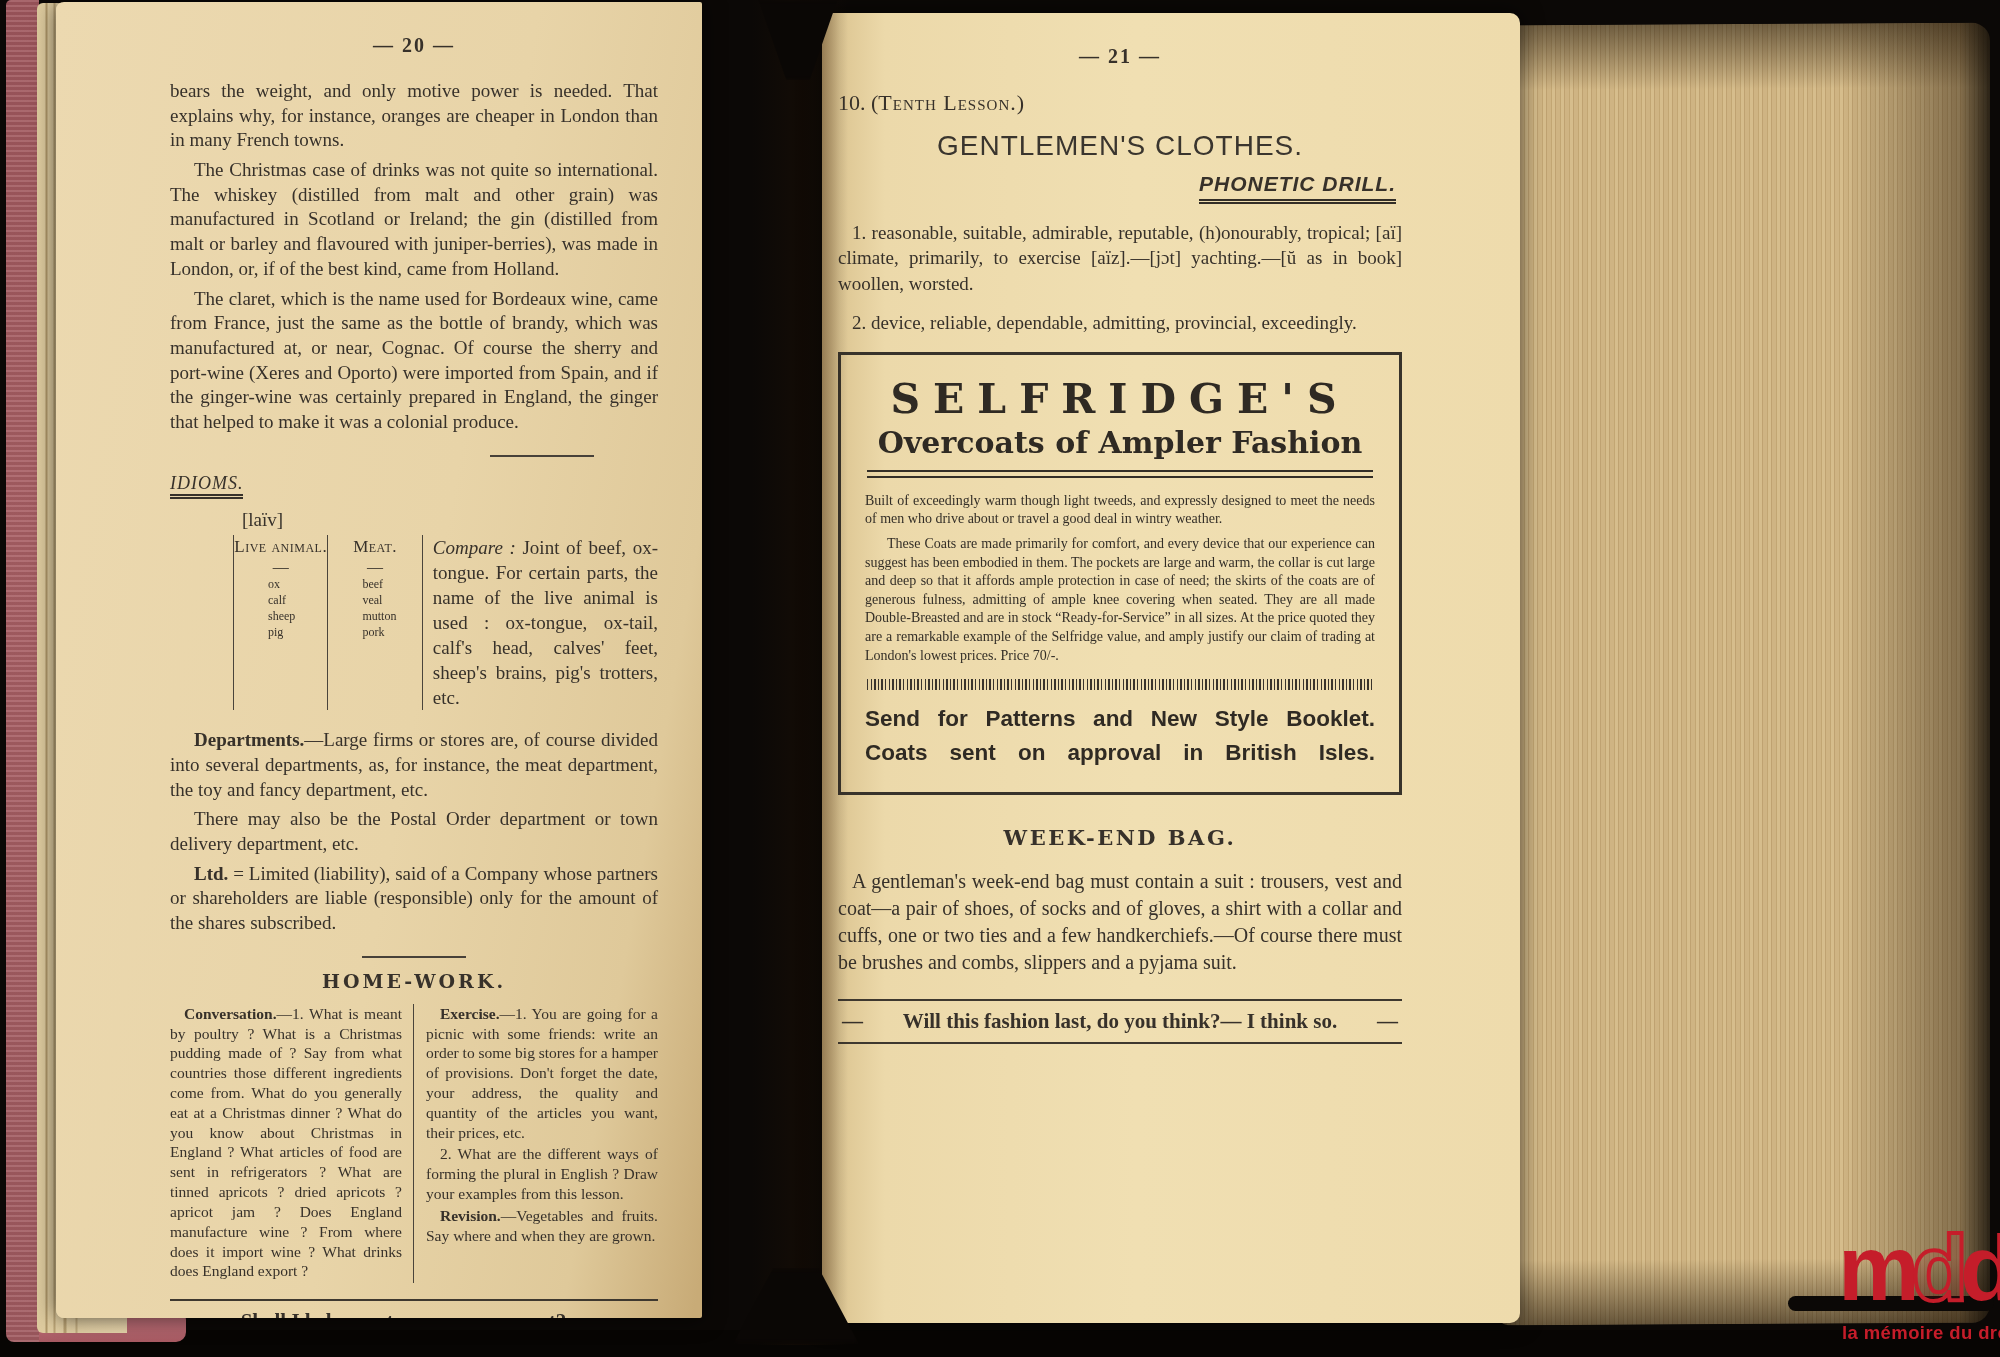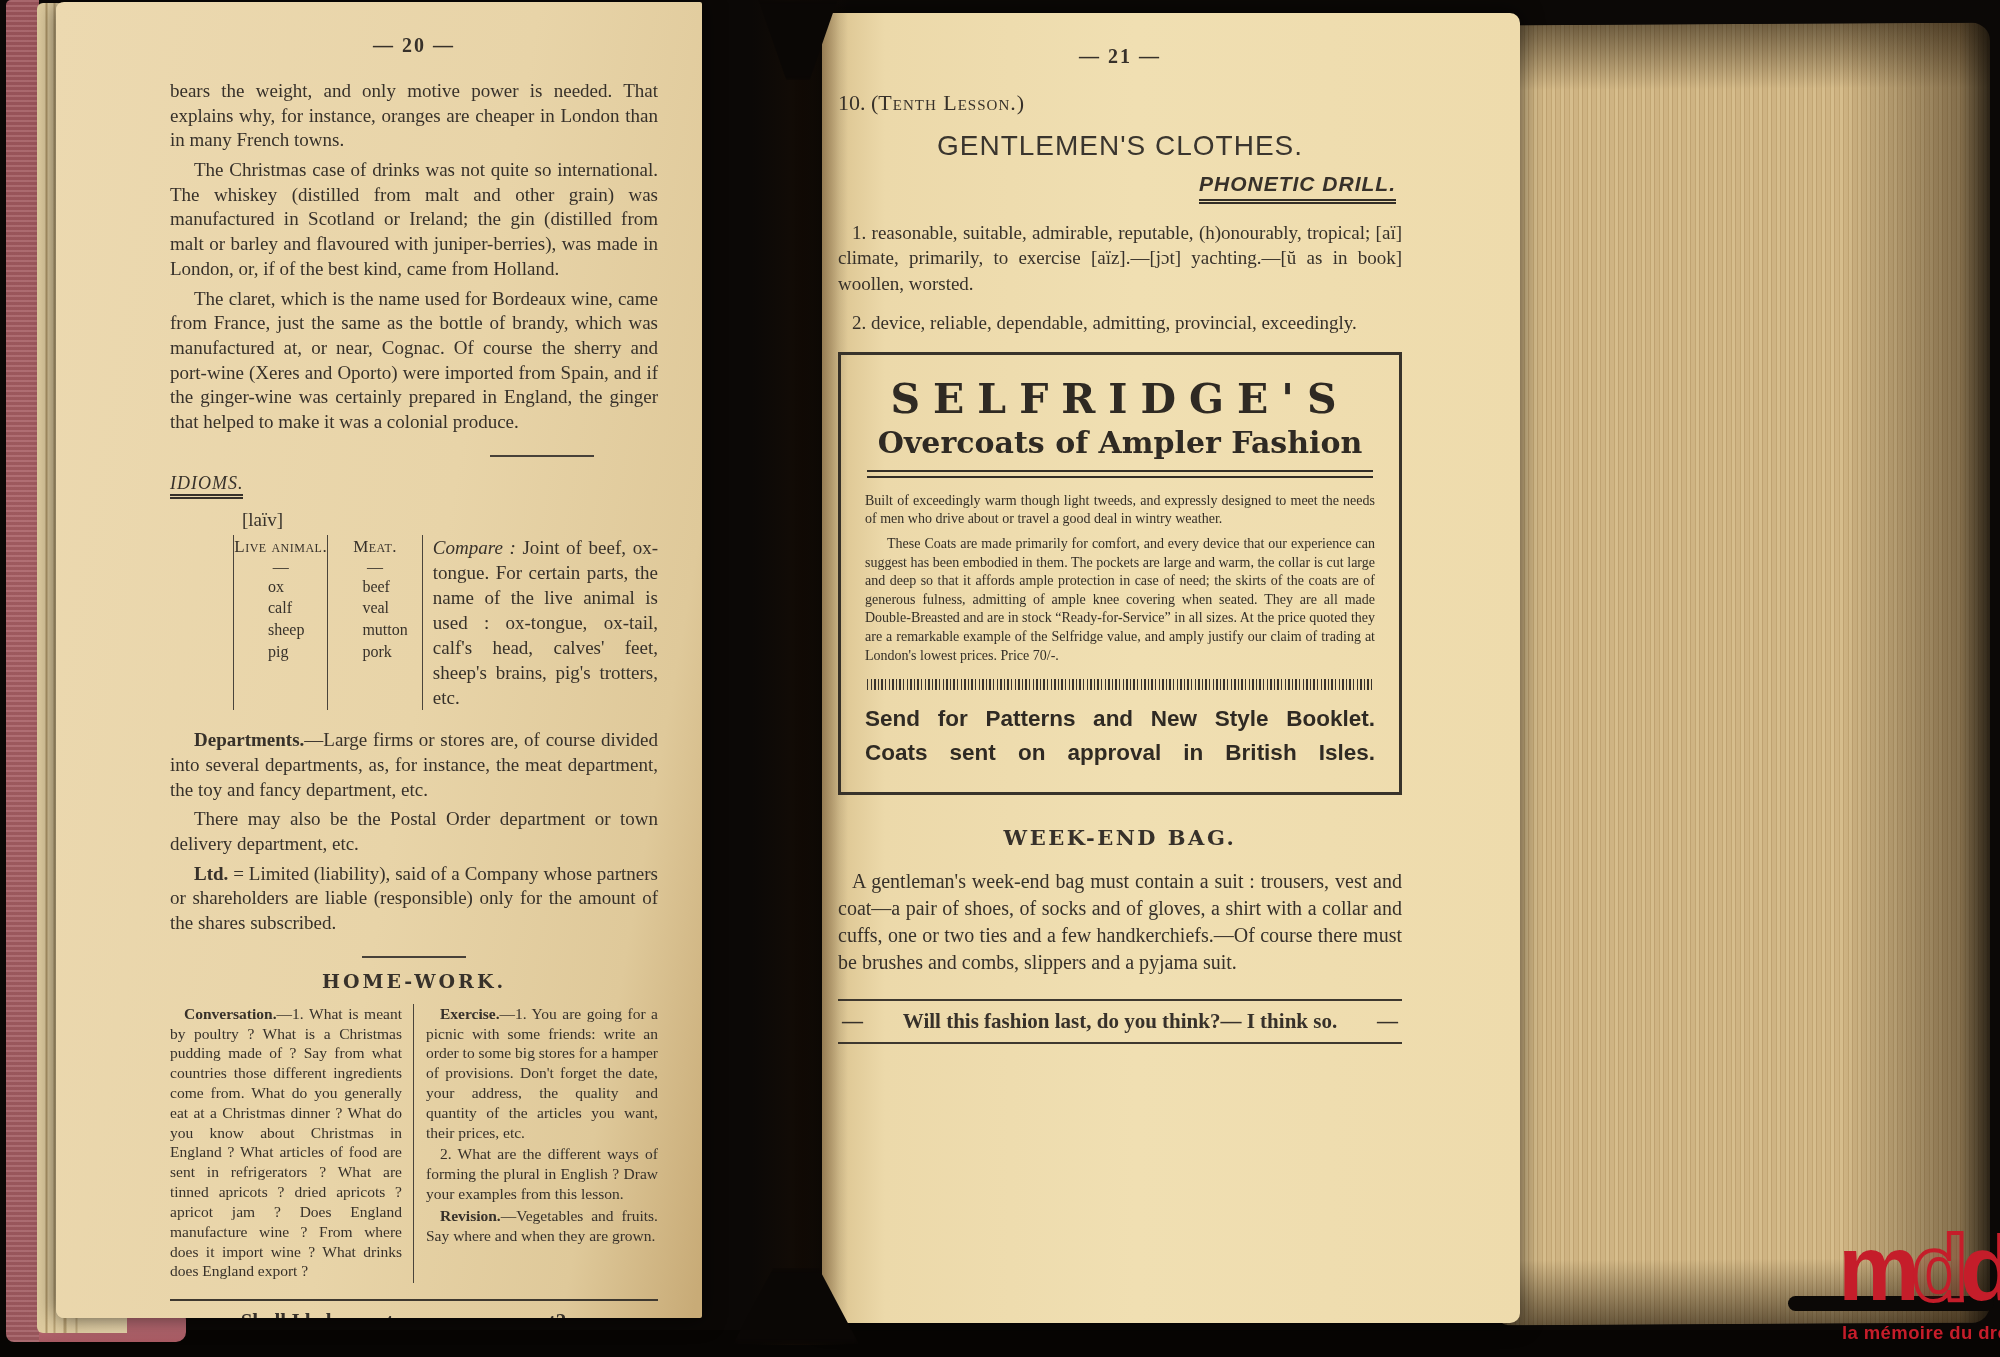--- a/index.html
+++ b/index.html
@@ -94,21 +94,21 @@
   .div-2{margin:20px auto 12px auto;}
 
   .idioms-head{font-style:italic;font-size:18px;letter-spacing:1px;display:inline-block;
     border-bottom:5px double #37312a;padding-bottom:0;margin:14px 0 10px 0;font-weight:500;}
   .laiv{margin-left:72px;font-size:19px;margin-bottom:4px;}
   .idioms-table{display:flex;margin-left:63px;margin-bottom:6px;}
   .col-animal,.col-meat{width:112px;border-left:1.5px solid #4a443b;text-align:center;}
   .col-compare{width:270px;border-left:1.5px solid #4a443b;padding-left:10px;text-align:justify;font-size:19px;line-height:1.32;}
   .tbl-head{font-variant:small-caps;font-size:17px;letter-spacing:0.5px;padding-top:2px;}
   .tbl-dash{font-size:16px;line-height:1.2;}
-  .tbl-cell{font-size:16px;line-height:1.35;text-align:left;padding-left:34px;}
+  .tbl-cell{font-size:12px;line-height:1.35;text-align:left;padding-left:34px;}
   .compare-lead{font-style:italic;}
 
   .homework-head{text-align:center;font-weight:bold;font-size:19px;letter-spacing:3px;margin:0 0 12px 0;font-family:"DejaVu Serif", serif;}
   .hw-cols{display:flex;}
   .hw-col{width:50%;font-size:15.5px;line-height:1.28;text-align:justify;}
   .hw-col-left{padding-right:11px;border-right:1.5px solid #4a443b;}
   .hw-col-right{padding-left:12px;}
   .hw-p{margin:0 0 2px 0;text-indent:14px;}
 
   .phrase-box{border-top:2px solid #3e382f;border-bottom:2px solid #3e382f;

